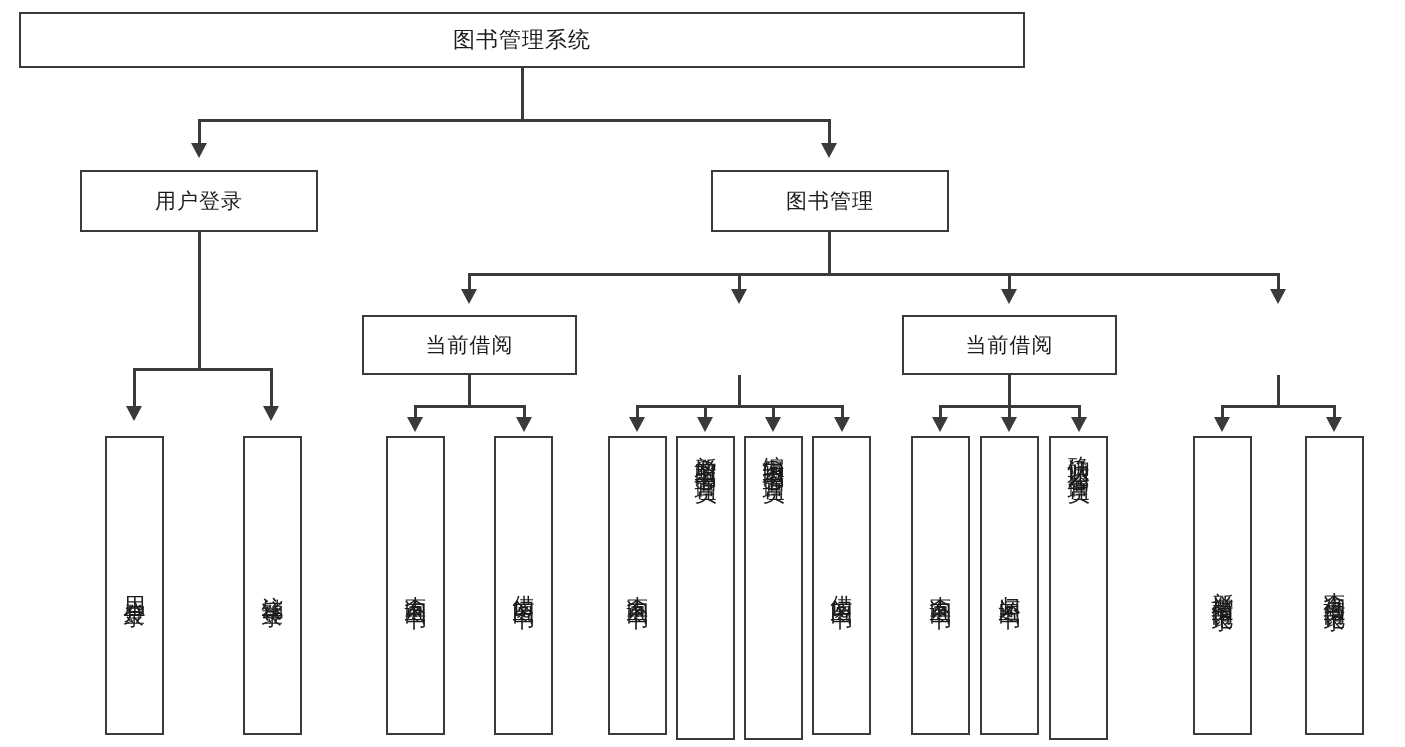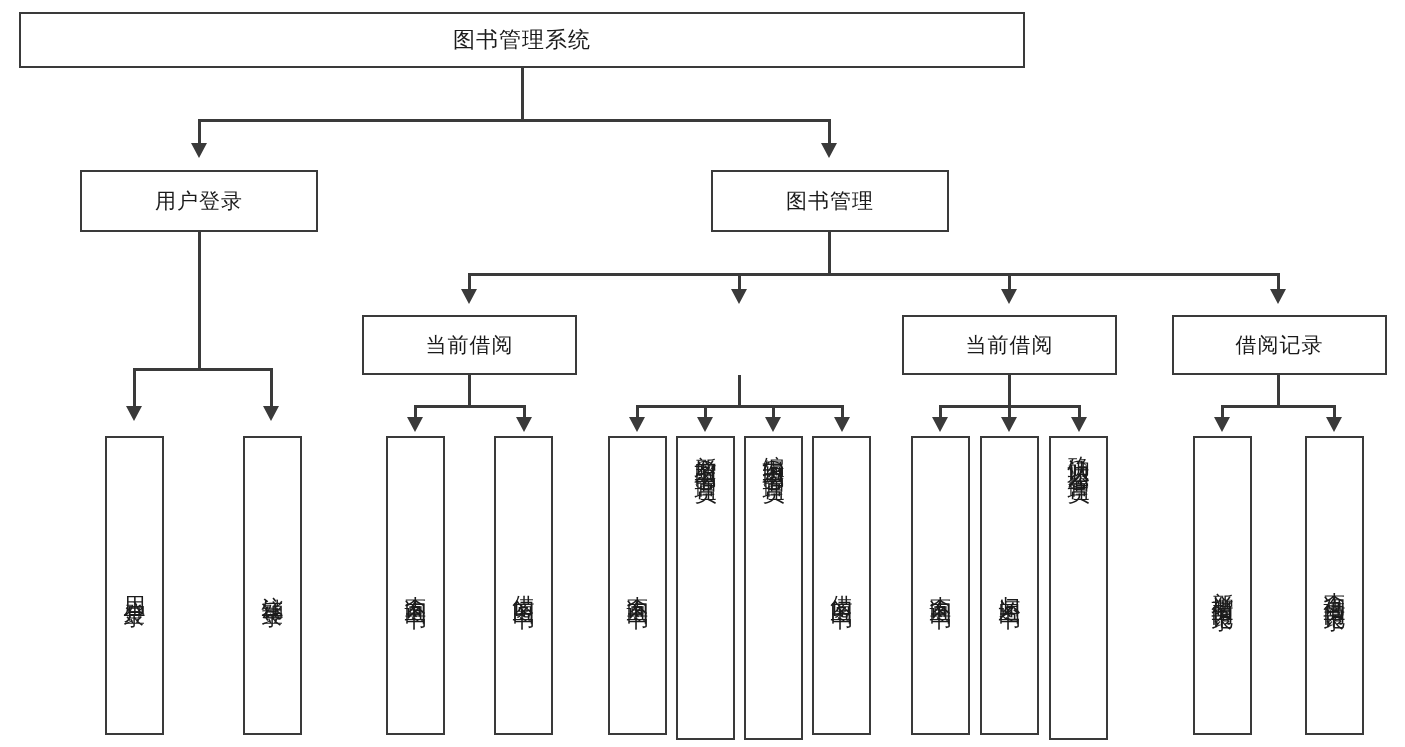--- a/index.html
+++ b/index.html
@@ -124,23 +124,20 @@
   <div class="arrow" style="left:1001px;top:289px;"></div>
   <div class="vline" style="left:1277px;top:273px;width:3px;height:18px;"></div>
   <div class="arrow" style="left:1270px;top:289px;"></div>
 
   <div class="node" style="left:362px;top:315px;width:215px;height:60px;">
     <span class="label">当前借阅</span>
   </div>
   <div class="node" style="left:902px;top:315px;width:215px;height:60px;">
     <span class="label">当前借阅</span>
   </div>
-  <div class="node" style="left:1172px;top:315px;width:215px;height:60px;">
-    <span class="label">借阅记录</span>
-  </div>
 
   <div class="vline" style="left:468px;top:375px;width:3px;height:32px;"></div>
   <div class="hline" style="left:414px;top:405px;width:112px;height:3px;"></div>
   <div class="vline" style="left:414px;top:405px;width:3px;height:14px;"></div>
   <div class="arrow" style="left:407px;top:417px;"></div>
   <div class="vline" style="left:523px;top:405px;width:3px;height:14px;"></div>
   <div class="arrow" style="left:516px;top:417px;"></div>
 
   <div class="vline" style="left:738px;top:375px;width:3px;height:32px;"></div>
   <div class="hline" style="left:636px;top:405px;width:208px;height:3px;"></div>

